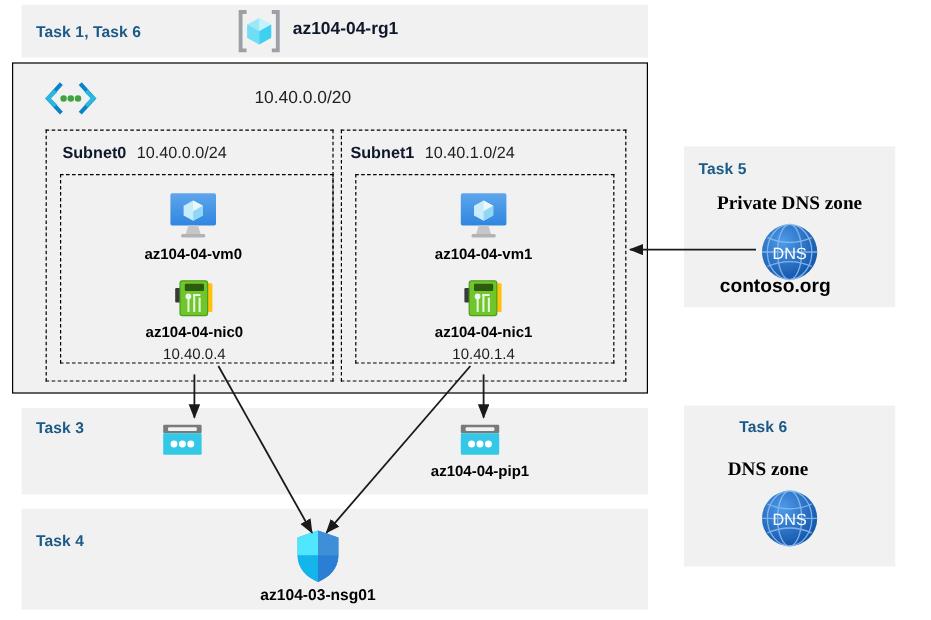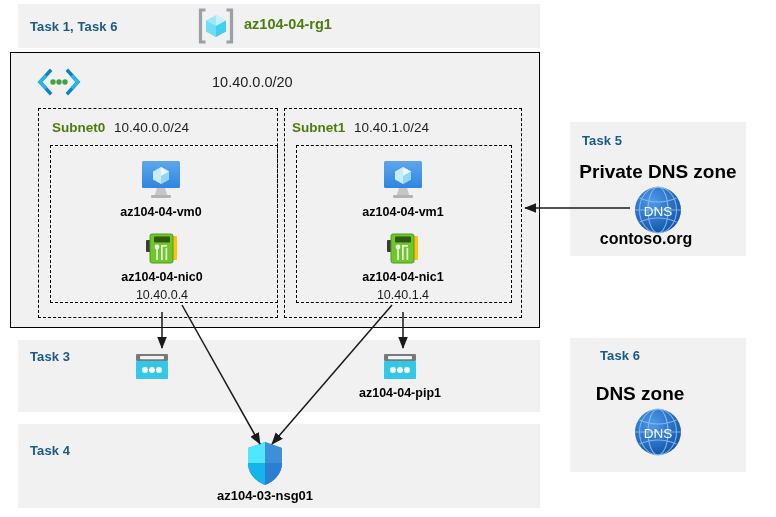--- a/index.html
+++ b/index.html
@@ -51,21 +51,21 @@
     border: 1.6px dashed #000000;
     box-sizing: border-box;
     background: transparent;
   }
 
   
   .hdr-bold {
     position: absolute;
     font-weight: bold;
     font-size: 13.5px;
-    color: #4d7c0f;
+    color: #0f172a;
     white-space: nowrap;
   }
   .hdr-light {
     font-weight: normal;
     color: #222222;
   }
   .res-name {
     position: absolute;
     font-weight: bold;
     font-size: 12.5px;
@@ -77,24 +77,25 @@
     position: absolute;
     font-weight: normal;
     font-size: 12.5px;
     color: #1a1a1a;
     white-space: nowrap;
     text-align: center;
   }
   .zone-title {
     position: absolute;
     font-weight: bold;
-    font-size: 19px;
+    font-size: 16px;
     color: #000000;
     white-space: nowrap;
     text-align: center;
+    font-family: Liberation Serif, serif;
   }
 
   
   #arrows {
     position: absolute;
     left: 0; top: 0;
     width: 776px; height: 517px;
     pointer-events: none;
   }
 
@@ -278,21 +279,21 @@
         <line x1="3" y1="26" x2="49" y2="26"></line>
         <path d="M7.5 14 Q26 22 44.5 14"></path>
         <path d="M7.5 38 Q26 30 44.5 38"></path>
       </g>
       <text x="26" y="31.5" text-anchor="middle" font-family="Liberation Sans, sans-serif" font-size="13.5" fill="#ffffff">DNS</text>
     </svg>
   </div>
   <div class="res-name" style="left:558px; top:230px; width:176px; font-size:16px;">contoso.org</div>
 
   <div class="task-panel" style="left:570px; top:338px; width:176px; height:134px;"></div>
-  <div class="task-label" style="left:600px; top:348px;">Task 6</div>
+  <div class="task-label" style="left:616px; top:348px;">Task 6</div>
   <div class="zone-title" style="left:552px; top:383px; width:176px;">DNS zone</div>
 
   <div class="icon" style="left:632px; top:406px; width:52px; height:52px;">
     <svg width="52" height="52" viewBox="0 0 52 52">
       <defs>
         <radialGradient id="dnsg6" cx="38%" cy="32%" r="72%">
           <stop offset="0%" stop-color="#4f9bea"></stop>
           <stop offset="100%" stop-color="#1153a8"></stop>
         </radialGradient>
       </defs>

